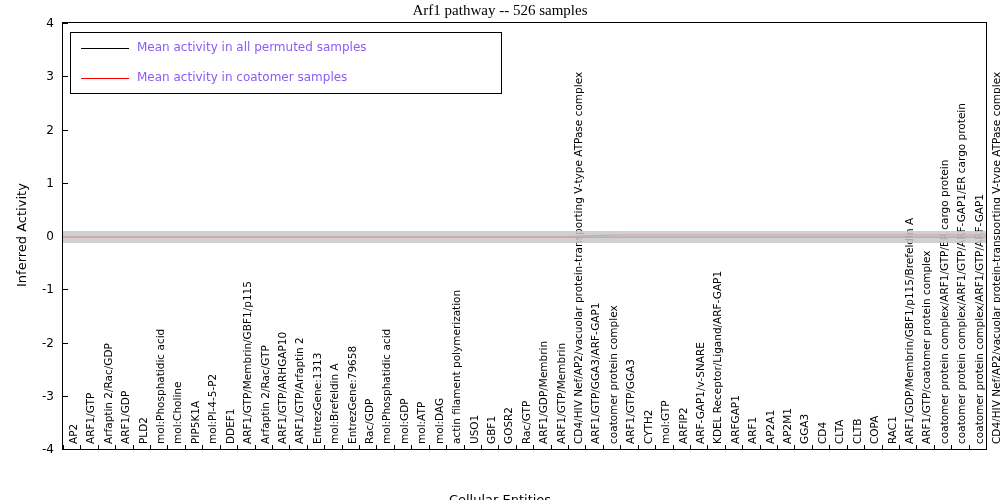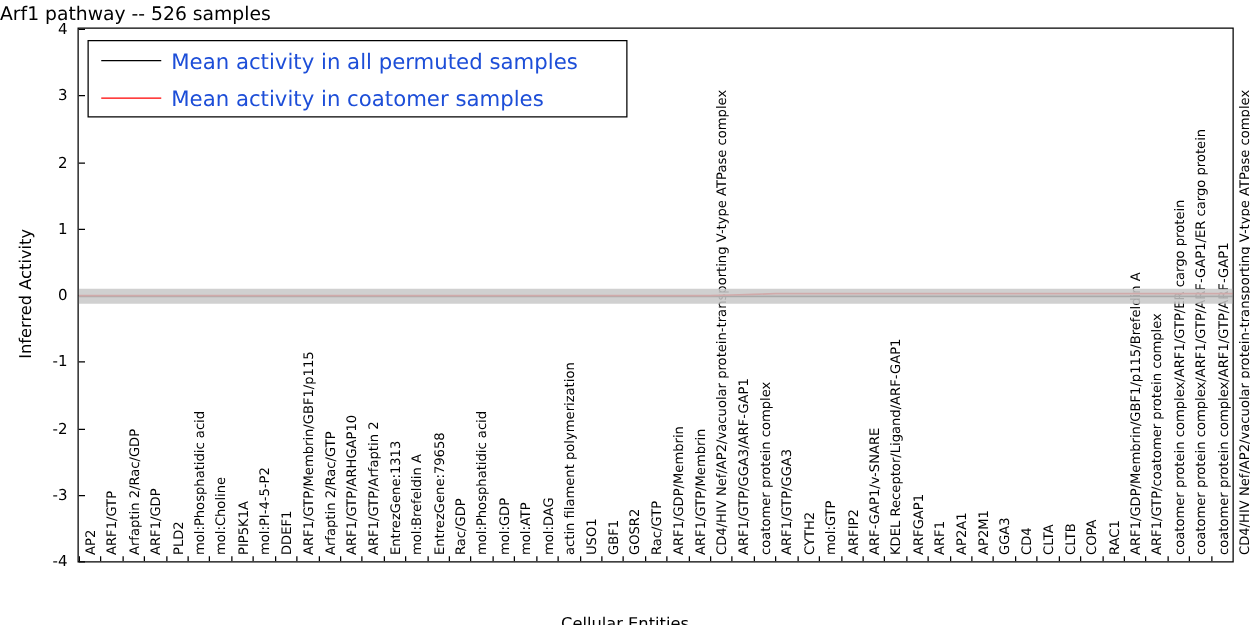--- a/index.html
+++ b/index.html
@@ -16,23 +16,24 @@
   #root {
     position: relative;
     width: 1000px;
     height: 500px;
   }
   .title {
     position: absolute;
     left: 0;
     top: 2px;
     width: 1000px;
-    text-align: left;
+    text-align: center;
     font-size: 15px;
     color: #000;
+    font-family: Liberation Serif, serif;
   }
   
   #plot {
     position: absolute;
     left: 62px;
     top: 22px;
     width: 925px;
     height: 428px;
     border: 1px solid #000;
     box-sizing: border-box;
@@ -111,22 +112,22 @@
     position: absolute;
     left: 10px;
     top: 15px;
     width: 48px;
     height: 1px;
   }
   .legend-text {
     position: absolute;
     left: 66px;
     top: 7px;
-    font-size: 17px;
-    color: #1d4ed8;
+    font-size: 12px;
+    color: #8b5cf6;
     white-space: nowrap;
   }
 </style>
 </head>
 <body>
 
 <div id="root">
 
   <div class="title">Arf1 pathway -- 526 samples</div>
 

